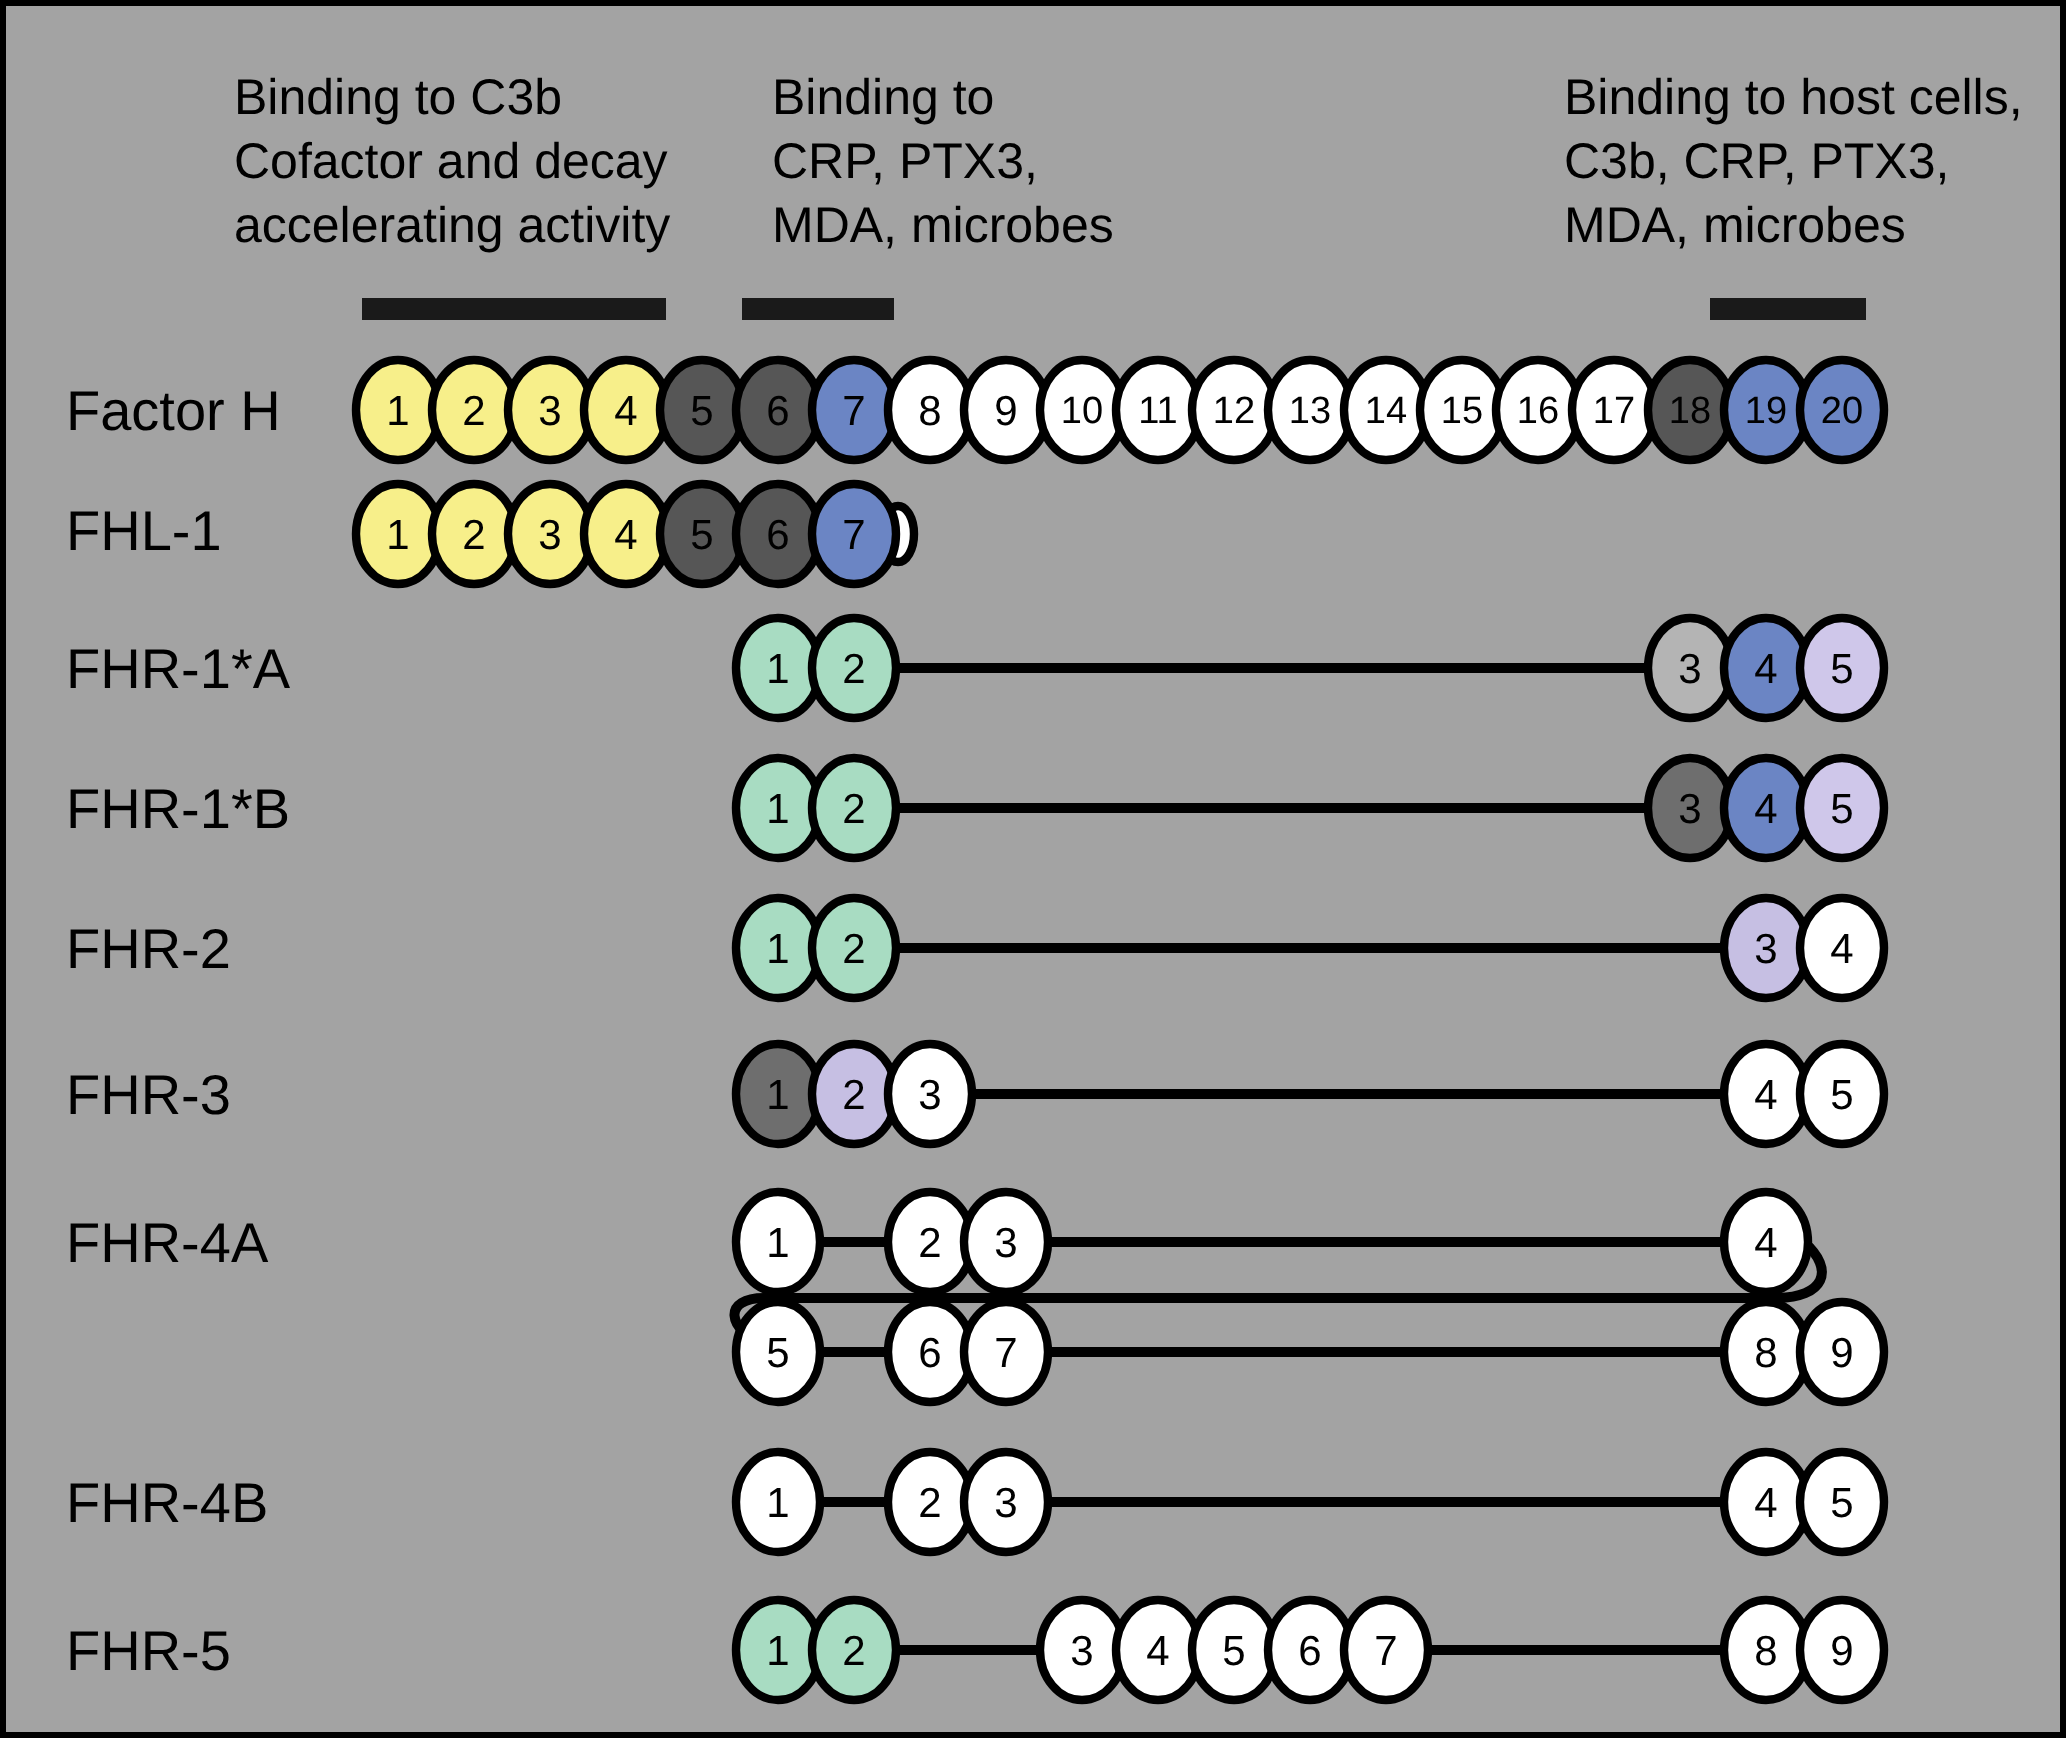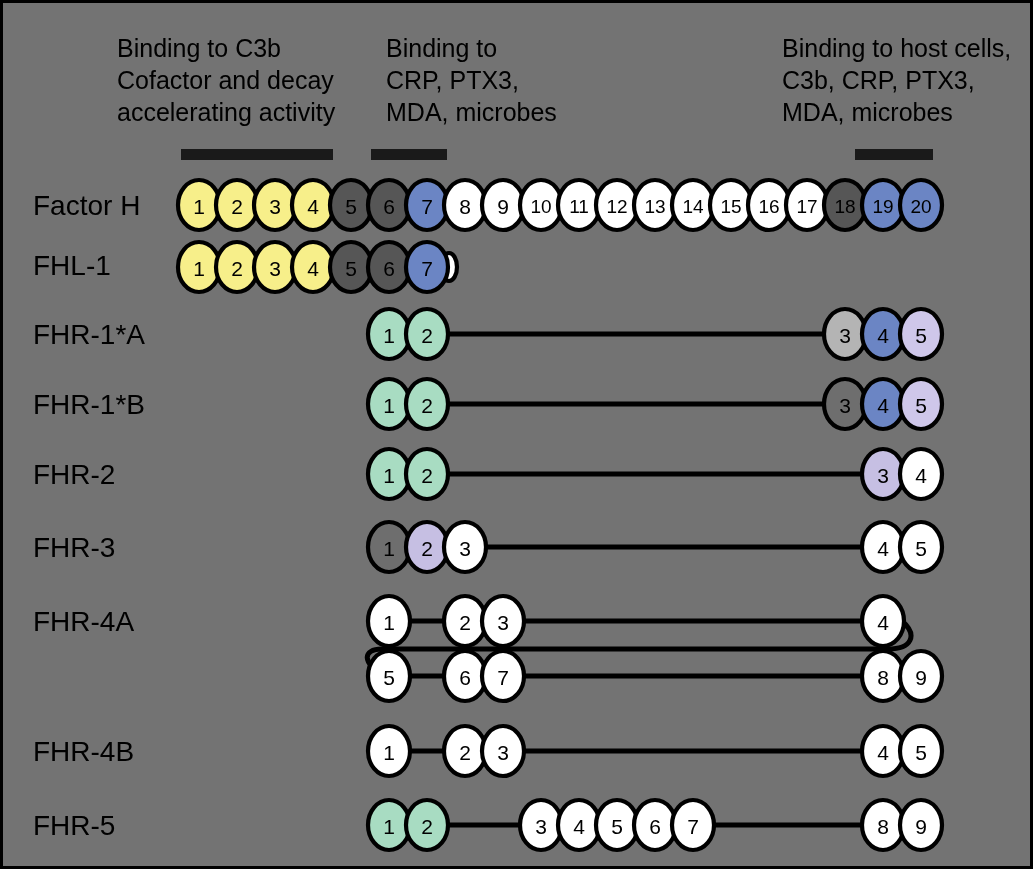--- a/index.html
+++ b/index.html
@@ -6,21 +6,21 @@
   html, body {
     margin: 0;
     padding: 0;
     background: #ffffff;
     font-family: "Liberation Sans", sans-serif;
   }
   #figure-root {
     position: relative;
     width: 1033px;
     height: 869px;
-    background: #737373;
+    background: #a3a3a3;
     border: 3px solid #000000;
     box-sizing: border-box;
     overflow: hidden;
   }
   svg.figure-canvas {
     position: absolute;
     left: 0;
     top: 0;
     width: 1033px;
     height: 869px;

